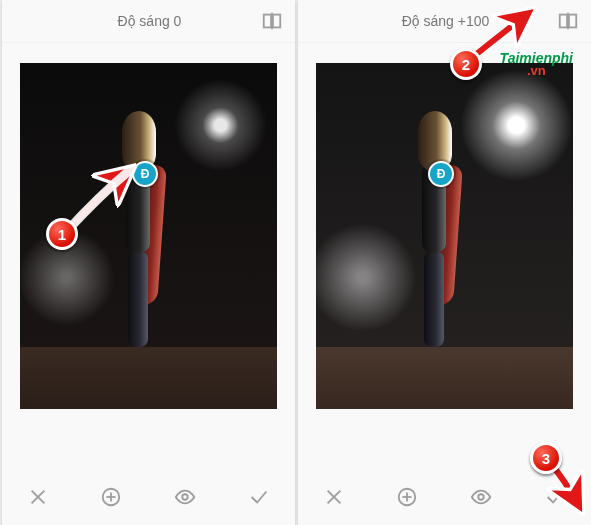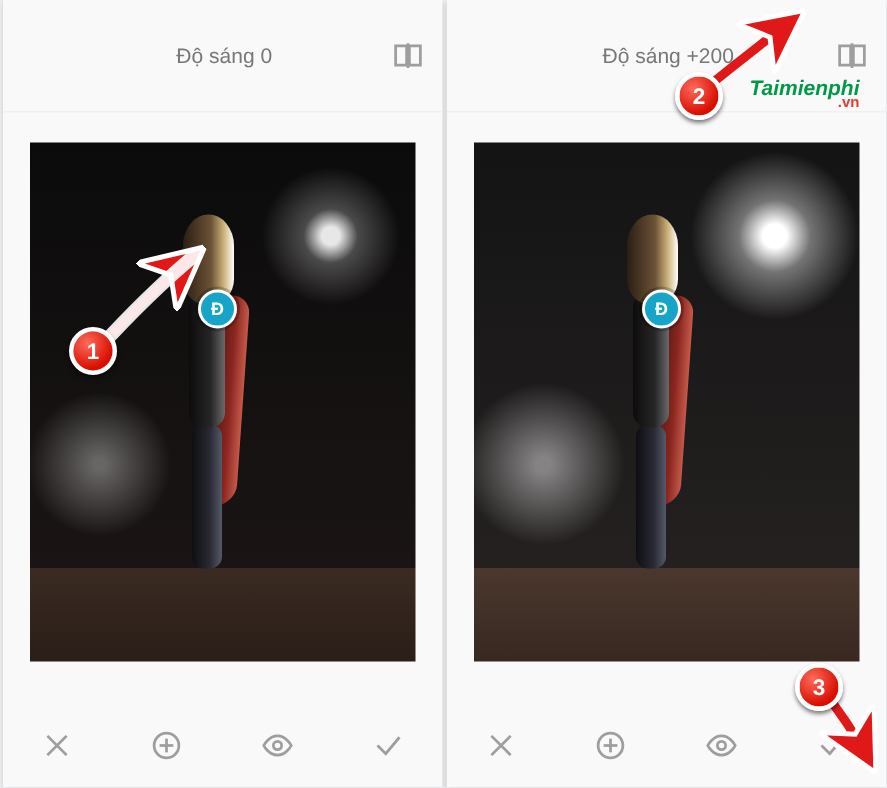--- a/index.html
+++ b/index.html
@@ -5,42 +5,42 @@
   html,body{margin:0;padding:0;width:591px;height:525px;background:#eceef0;font-family:Arial,Helvetica,sans-serif;overflow:hidden}
   .stage{position:relative;width:591px;height:525px}
   .panel{position:absolute;top:0;width:293px;height:525px;background:#f9f9f9;box-shadow:0 1px 3px rgba(0,0,0,.15)}
   .panel.left{left:2px}
   .panel.right{left:298px}
 
   .progress{position:absolute;top:0;height:4px;background:#2f6fea}
   .progress.left{left:2px;width:100px}
   .progress.right{left:298px;right:1px;width:292px}
 
-  .topbar{height:42px;display:flex;align-items:center;justify-content:space-between;padding:16px 12px;border-bottom:1px solid #f0f0f0}
+  .topbar{height:42px;display:flex;align-items:center;justify-content:space-between;padding:0 12px;border-bottom:1px solid #f0f0f0}
   .topbar .title{color:#777;font-size:14px;text-align:center;flex:1}
   .topbar .compare svg{display:block}
 
   .photo{margin:20px 18px 0 18px;height:346px;position:relative;background:radial-gradient(circle at 78% 18%,rgba(255,255,255,.9) 0 6px,rgba(255,255,255,.25) 18px,rgba(0,0,0,0) 46px),radial-gradient(circle at 18% 62%,rgba(255,255,255,.35) 0 4px,rgba(0,0,0,0) 48px),linear-gradient(#0b0b0b,#1a1514 82%,#3a2a22 82%,#2a1e18 100%);overflow:hidden}
   .panel.right .photo{background:radial-gradient(circle at 78% 18%,rgba(255,255,255,1) 0 8px,rgba(255,255,255,.4) 24px,rgba(0,0,0,0) 56px),radial-gradient(circle at 18% 62%,rgba(255,255,255,.45) 0 5px,rgba(0,0,0,0) 54px),linear-gradient(#141414,#242020 82%,#4a382e 82%,#38281f 100%)}
   .figure{position:absolute;left:46%;top:14%;width:44px;height:240px;transform:translateX(-50%);}
   .hair{position:absolute;top:0;left:6px;width:34px;height:60px;border-radius:18px 18px 16px 16px/22px 22px 18px 18px;background:linear-gradient(90deg,#2a1e14,#6b5236 55%,#ccb27a 80%,#fff 100%)}
   .torso{position:absolute;top:52px;left:10px;width:24px;height:90px;border-radius:10px;background:linear-gradient(90deg,#0c0c0c,#262626 60%,#6a6a6a 100%)}
   .cape{position:absolute;top:54px;left:24px;width:22px;height:140px;border-radius:0 12px 14px 4px;background:linear-gradient(90deg,#4a1310,#8a261f 60%,#c65a4b 100%);transform:skewX(-4deg)}
   .legs{position:absolute;top:140px;left:12px;width:20px;height:96px;border-radius:8px;background:linear-gradient(90deg,#0e0e12,#2a2a34 60%,#555a68 100%)}
 
   .dot{position:absolute;width:22px;height:22px;border-radius:50%;background:#17a4c9;border:2px solid #fff;color:#fff;font-weight:bold;font-size:12px;display:flex;align-items:center;justify-content:center;box-shadow:0 0 0 2px rgba(0,0,0,.2)}
 
   .toolbar{position:absolute;left:0;right:0;bottom:4px;height:48px;display:flex;align-items:center;justify-content:space-around}
   .toolbar .tbtn{color:#9e9e9e}
   .toolbar .tbtn svg{display:block}
 
   .callout{position:absolute;width:26px;height:26px;border-radius:50%;background:radial-gradient(circle at 35% 30%,#ff6a5a,#d80e00 70%);border:3px solid #fff;color:#fff;font-weight:bold;font-size:15px;display:flex;align-items:center;justify-content:center;box-shadow:0 2px 3px rgba(0,0,0,.5)}
   .arrow-svg{position:absolute;overflow:visible}
   .watermark{position:absolute;right:18px;top:50px;font-size:14px;font-style:italic;font-weight:bold;color:#009a47}
-  .watermark .vn{display:block;font-size:10px;color:#e63a2e;text-align:right;font-style:normal;margin-top:-3px}
+  .watermark .vn{display:block;font-size:13px;color:#e63a2e;text-align:center;font-style:normal;margin-top:-3px}
 
   svg defs {position:absolute}
 </style>
 </head>
 <body>
 
 <div class="stage">
 
   <svg width="0" height="0">
       <defs>
@@ -100,21 +100,21 @@
             <polyline points="4,12 10,18 20,6"></polyline>
           </svg>
         </span>
     </div>
   </div>
 
   
   <div class="panel right">
     <div class="topbar">
       <span style="width:24px"></span>
-      <span class="title">Độ sáng +200</span>
+      <span class="title">Độ sáng +100</span>
       <span class="compare">
         <svg width="22" height="22" viewBox="0 0 24 24" fill="none" stroke="#9e9e9e" stroke-width="2">
           <rect x="3" y="5" width="8" height="14"></rect>
             <rect x="13" y="5" width="8" height="14"></rect>
             <line x1="12" y1="3" x2="12" y2="21"></line>
         </svg>
       </span>
     </div>
     <div class="photo">
       <div class="figure">

